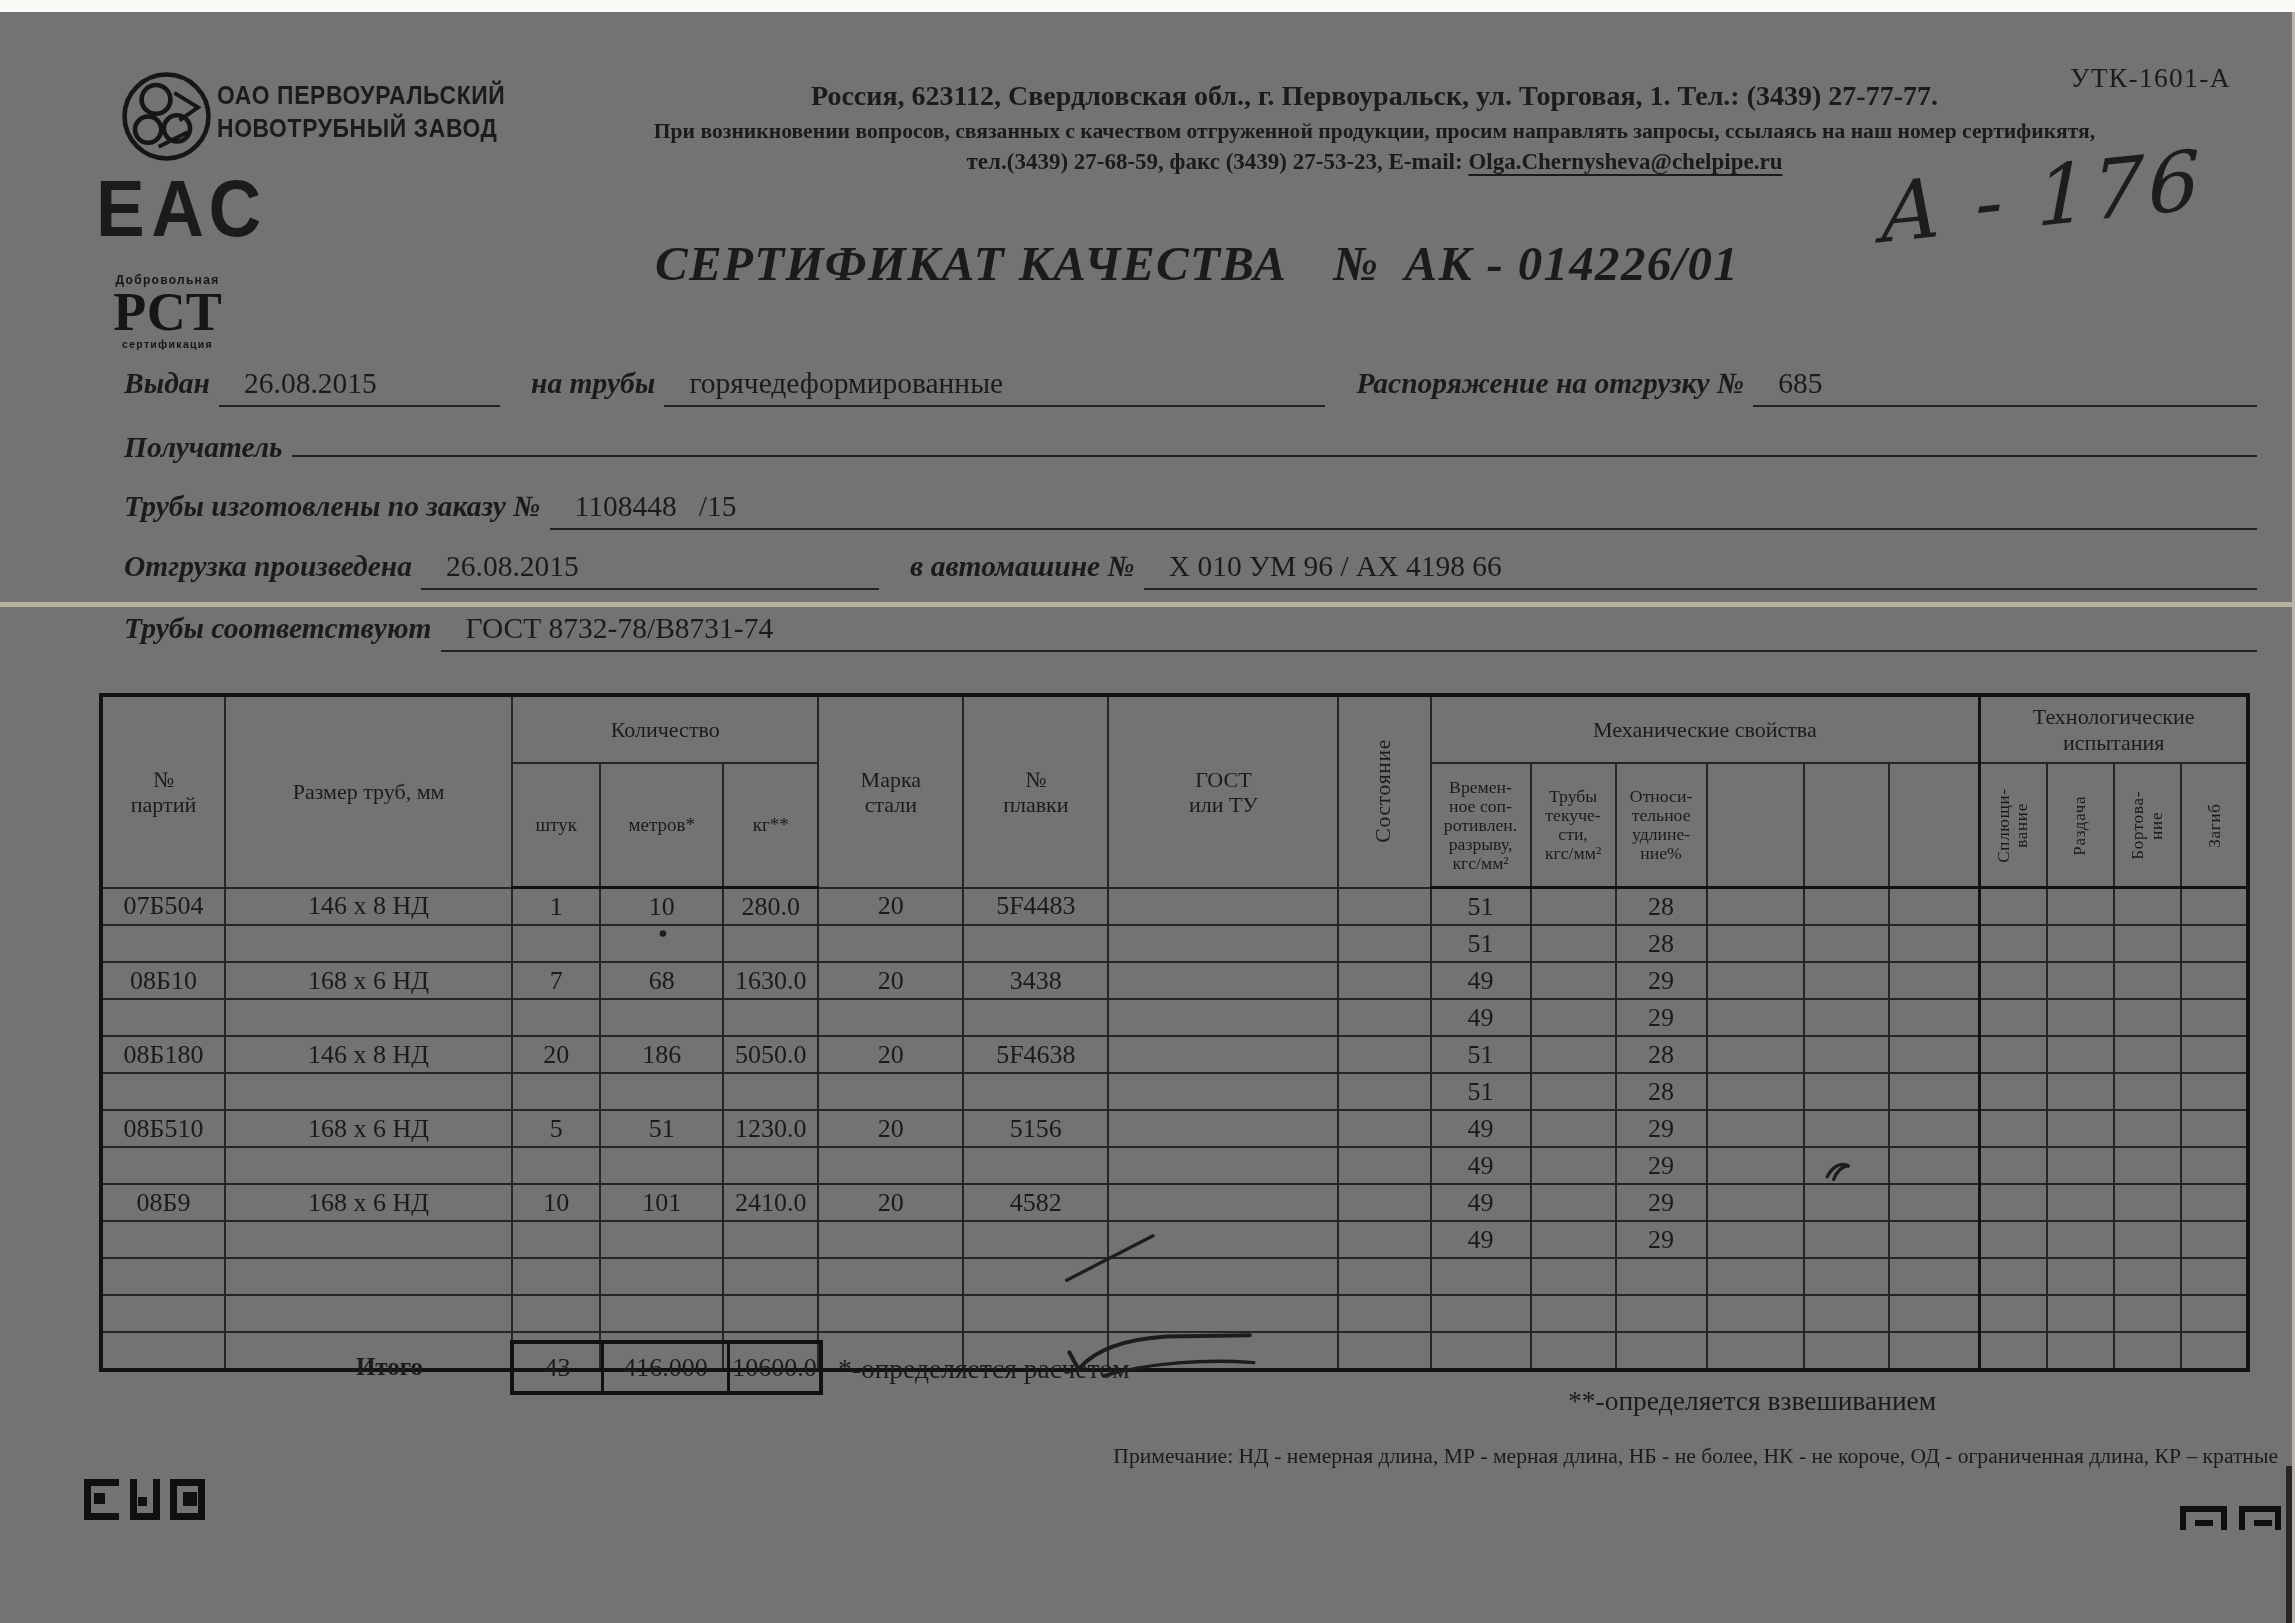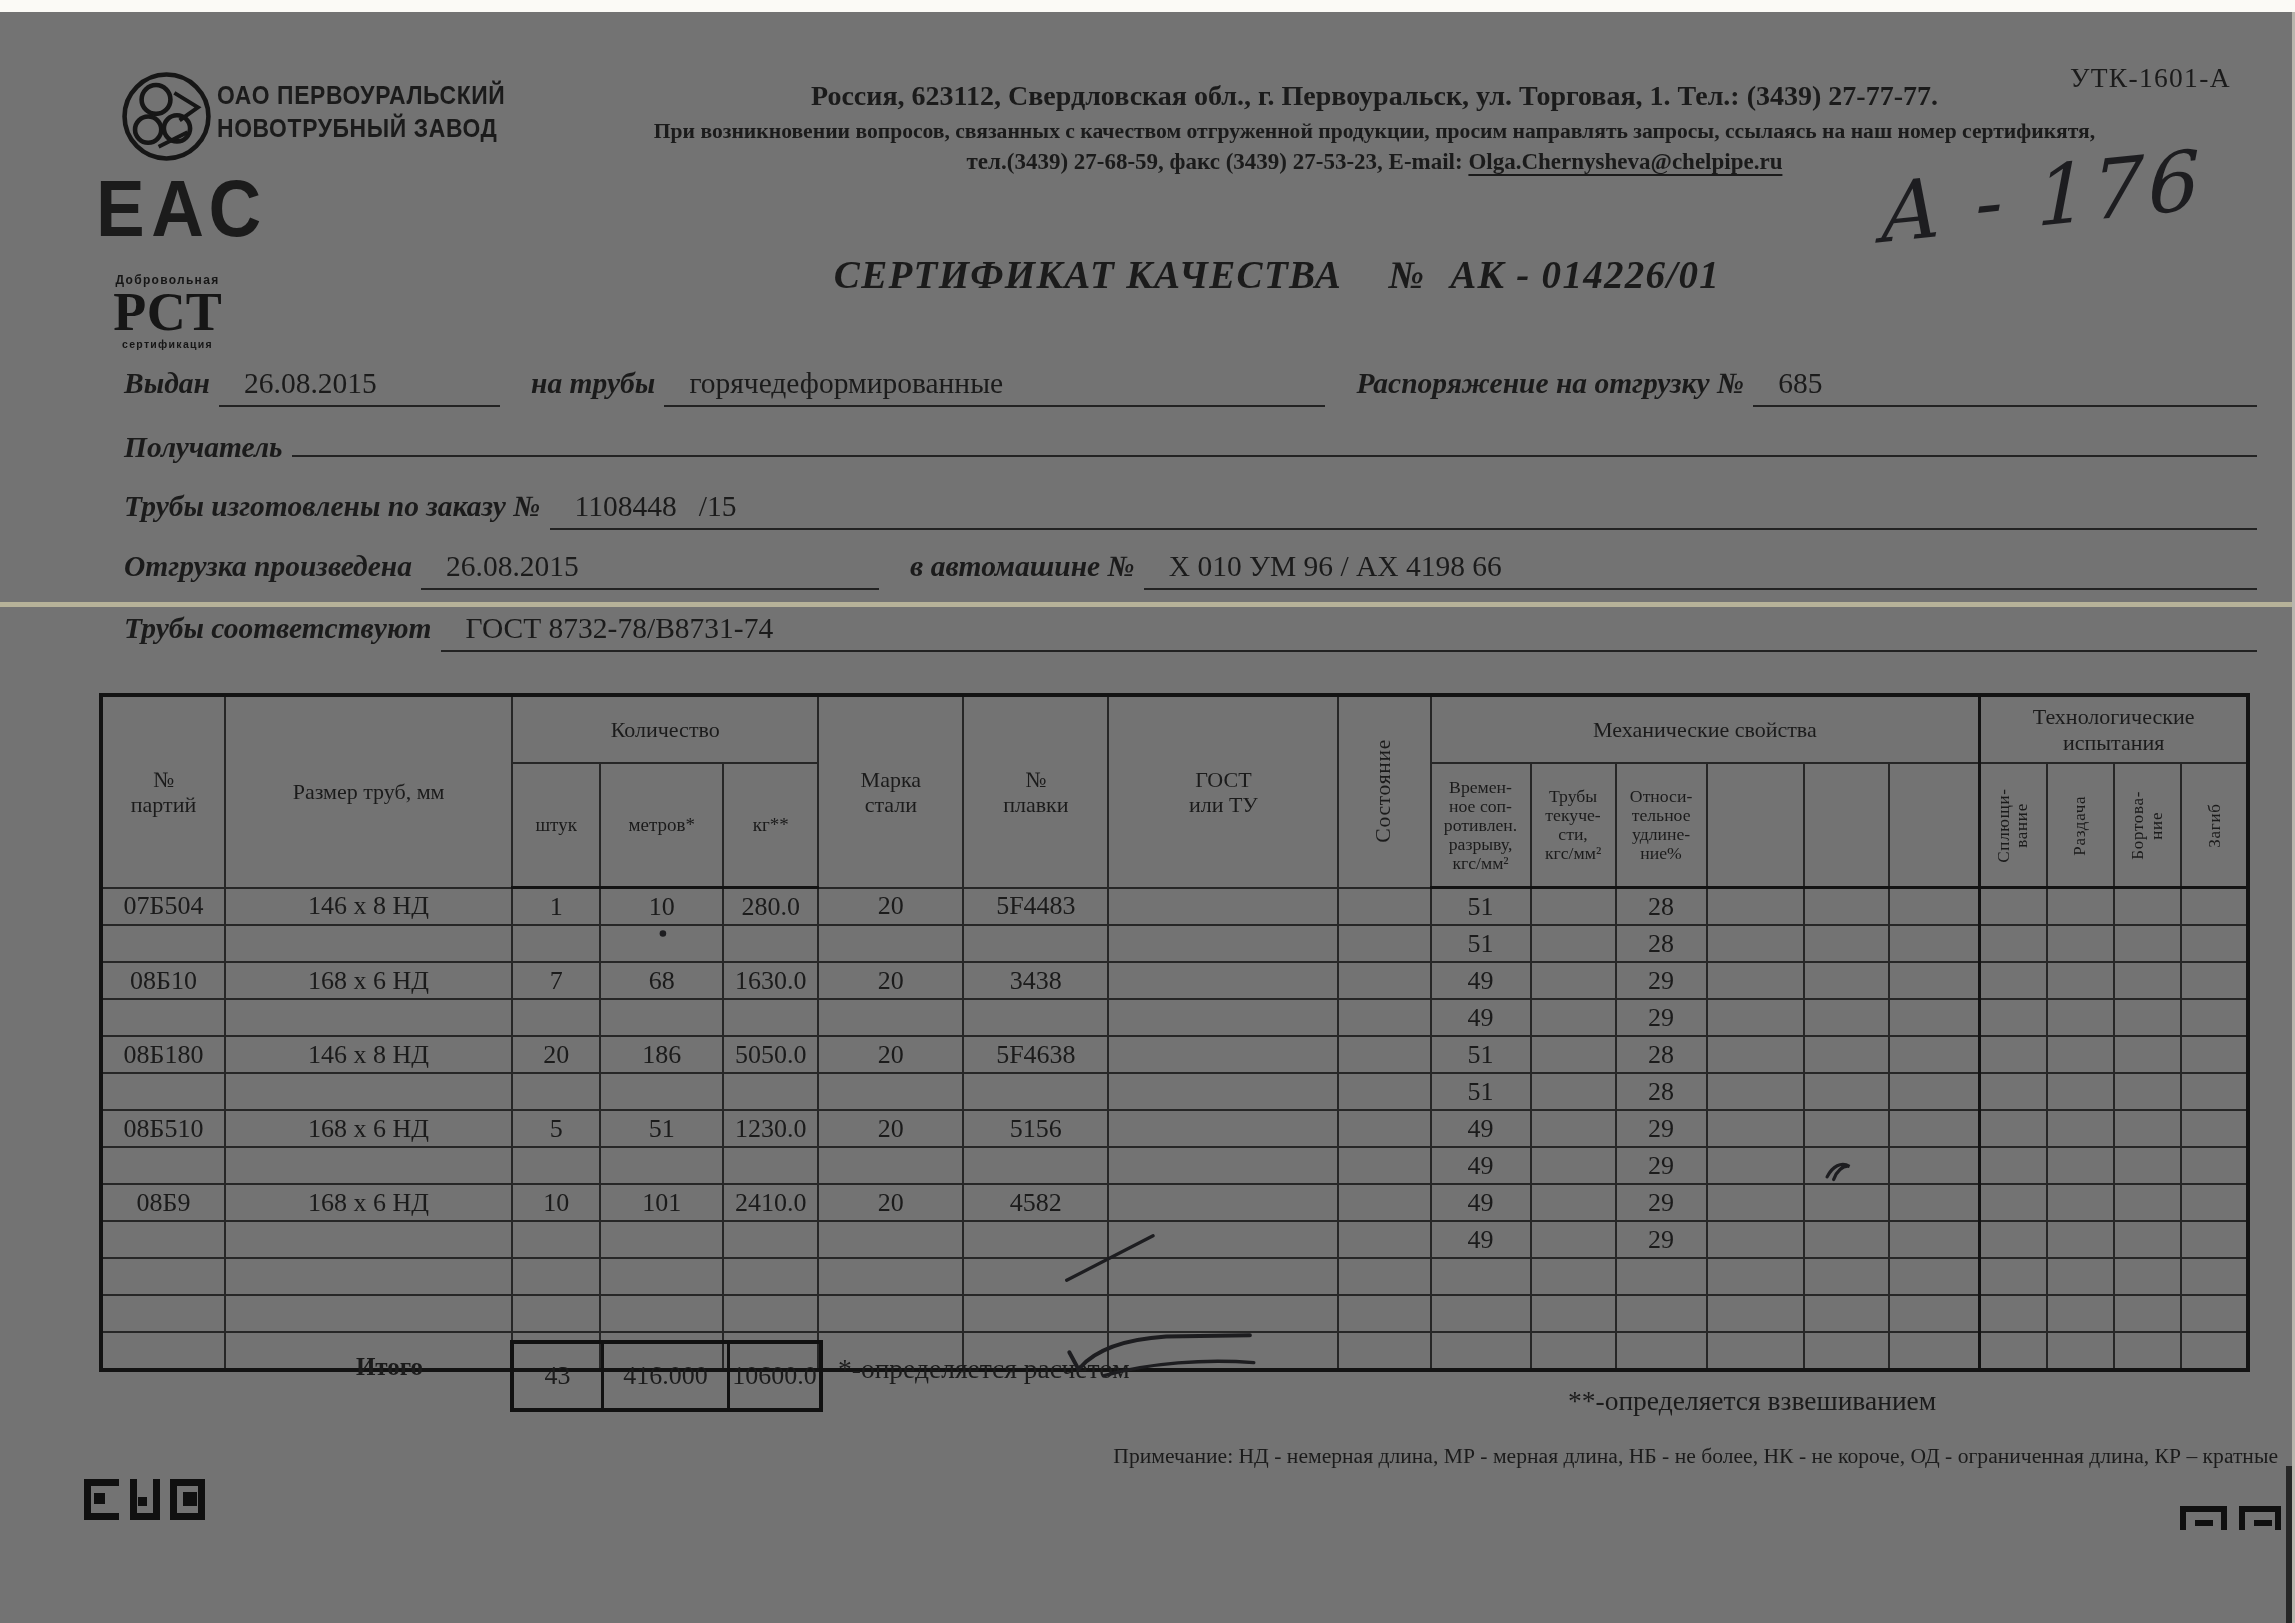--- a/index.html
+++ b/index.html
@@ -23,22 +23,22 @@
   .addr1 { font-weight:bold; font-size:28px; }
   .addr2 { font-weight:bold; font-size:21.6px; margin-top:6.5px; }
   .addr3 { font-weight:bold; font-size:23px; margin-top:5.2px; }
   .email { text-decoration:underline; text-underline-offset:5.2px; }
 
   .form-code { left:2070px; top:50px; font-size:27.5px; letter-spacing:1.3px; }
   .handwritten-number { left:1879px; top:137px; font-family:"DejaVu Serif",serif; font-style:italic;
                         font-size:82px; letter-spacing:3.9px; transform:rotate(-6deg) skewX(-6deg);
                         color:#1d1d20; }
 
-  .title { left:655px; top:240px; width:1244px; text-align:center; font-weight:bold; font-style:italic;
-           font-size:39px; letter-spacing:1.3px; white-space:nowrap; }
+  .title { left:655px; top:223px; width:1244px; text-align:left; font-weight:bold; font-style:italic;
+           font-size:49px; letter-spacing:1.3px; white-space:nowrap; }
   .title .tno { margin-left:46px; }
   .title .tnum { margin-left:25px; }
 
   
   .frow { position:absolute; left:124px; right:38px; display:flex; align-items:baseline; font-size:29.5px; }
   .flabel { font-weight:bold; white-space:pre; margin-right:9.2px;font-style:italic; }
   .ml { margin-left:31px; }
   .uv { border-bottom:2px solid #222; padding:0 13px 5.2px 25px; white-space:pre; }
   .grow { flex:1 1 auto; }
   .r1 { top:355px; } .r2 { top:419px;justify-content:flex-end; } .r3 { top:478px; } .r4 { top:538px; } .r5 { top:600px; }
@@ -57,21 +57,21 @@
   .cert-table tbody td { height:35px; font-size:26px; border-bottom:0.7px dashed #707070; }
   .cert-table tbody tr:last-child td { border-bottom:none; }
   .tkL { border-left:3.9px solid #131313 !important; }
   .pre { white-space:pre-line; line-height:1.15; }
   .mech { white-space:pre-line; line-height:1.07; font-size:17.7px !important; }
   .vert { writing-mode:vertical-rl; transform:rotate(180deg); white-space:pre-line;
           font-size:17px !important; line-height:1.1; letter-spacing:0.7px; }
   th.state-h { font-size:21.6px !important; }
 
   
-  .totals-box { left:510px; top:1328px; width:313px; height:72px; border:4.6px solid #111;
+  .totals-box { left:510px; top:1328px; width:313px; height:55px; border:4.6px solid #111;
                 display:flex; box-sizing:border-box; background:transparent; }
   .totals-box .tc { display:flex; align-items:center; justify-content:center; font-size:26px; height:100%; box-sizing:border-box; }
   .tc1 { width:90px; border-right:3.3px solid #111; }
   .tc2 { width:126px; border-right:3.3px solid #111; }
   .tc3 { flex:1; }
   .totals-label { left:275px; top:1341px; width:229px; text-align:center; font-weight:bold; font-size:25px; }
   .fn1 { left:838px; top:1341px; font-size:27.5px; }
   .fn2 { left:1568px; top:1373px; font-size:27.5px; }
   .note { left:943px; top:1432px; width:1335px; text-align:right; font-size:21.6px; }
 

